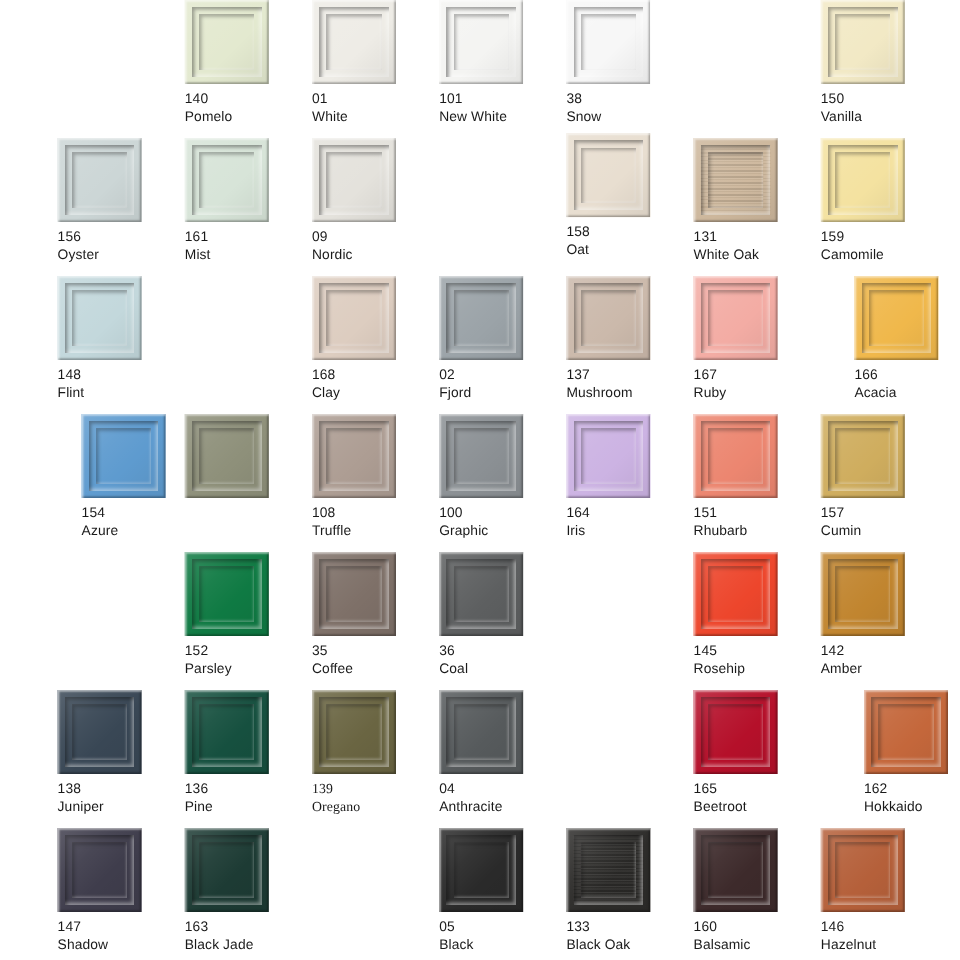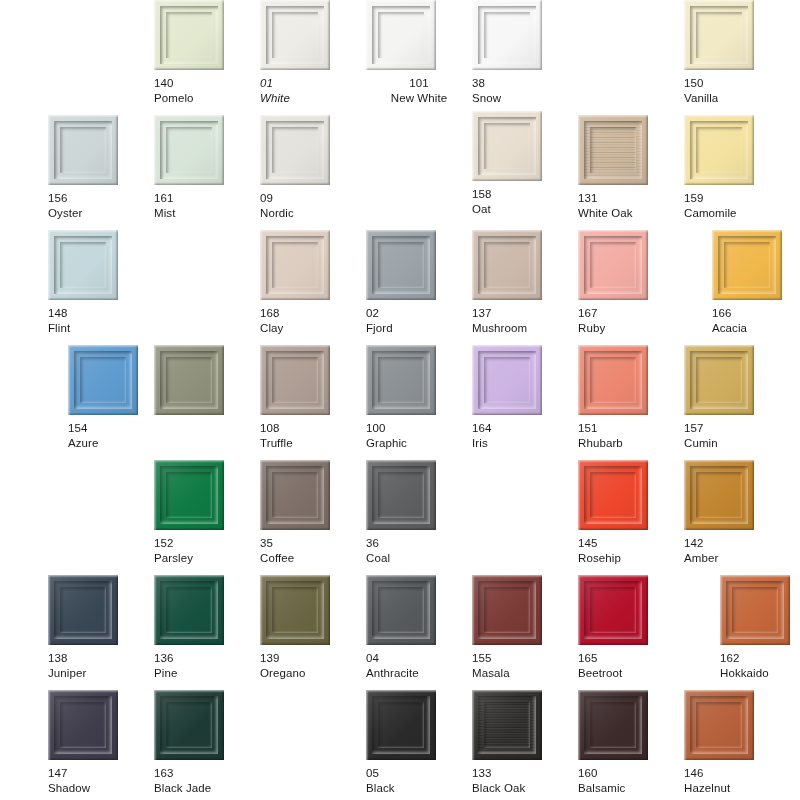--- a/index.html
+++ b/index.html
@@ -131,33 +131,33 @@
         <div class="bevel"></div>
         <div class="field"></div>
         <div class="sheen"></div>
         <div class="rim"></div>
       </div>
       <div class="caption">
         <span class="code">140</span>
         <span class="cname">Pomelo</span>
       </div>
     </div>
-    <div class="swatch-cell" style="left: 260px; top: 0px; font-style: italic;">
+    <div class="swatch-cell" style="left: 260px; top: 0px;">
       <div class="panel" style="--c: #eeece6;">
         <div class="bevel"></div>
         <div class="field"></div>
         <div class="sheen"></div>
         <div class="rim"></div>
       </div>
       <div class="caption">
         <span class="code">01</span>
         <span class="cname">White</span>
       </div>
     </div>
-    <div class="swatch-cell" style="left: 366px; top: 0px; text-align: center;">
+    <div class="swatch-cell" style="left: 366px; top: 0px;">
       <div class="panel" style="--c: #f4f4f2;">
         <div class="bevel"></div>
         <div class="field"></div>
         <div class="sheen"></div>
         <div class="rim"></div>
       </div>
       <div class="caption">
         <span class="code">101</span>
         <span class="cname">New White</span>
       </div>
@@ -487,21 +487,21 @@
         <div class="bevel"></div>
         <div class="field"></div>
         <div class="sheen"></div>
         <div class="rim"></div>
       </div>
       <div class="caption">
         <span class="code">136</span>
         <span class="cname">Pine</span>
       </div>
     </div>
-    <div class="swatch-cell" style="left: 260px; top: 575px;">
+    <div class="swatch-cell" style="left: 260px; top: 575px; font-family: Liberation Serif, serif;">
       <div class="panel" style="--c: #6a6542;">
         <div class="bevel"></div>
         <div class="field"></div>
         <div class="sheen"></div>
         <div class="rim"></div>
       </div>
       <div class="caption">
         <span class="code">139</span>
         <span class="cname">Oregano</span>
       </div>
@@ -511,32 +511,20 @@
         <div class="bevel"></div>
         <div class="field"></div>
         <div class="sheen"></div>
         <div class="rim"></div>
       </div>
       <div class="caption">
         <span class="code">04</span>
         <span class="cname">Anthracite</span>
       </div>
     </div>
-    <div class="swatch-cell" style="left: 472px; top: 575px;">
-      <div class="panel" style="--c: #7b3a36;">
-        <div class="bevel"></div>
-        <div class="field"></div>
-        <div class="sheen"></div>
-        <div class="rim"></div>
-      </div>
-      <div class="caption">
-        <span class="code">155</span>
-        <span class="cname">Masala</span>
-      </div>
-    </div>
     <div class="swatch-cell" style="left: 578px; top: 575px; text-decoration: underline;">
       <div class="panel" style="--c: #b5102a;">
         <div class="bevel"></div>
         <div class="field"></div>
         <div class="sheen"></div>
         <div class="rim"></div>
       </div>
       <div class="caption">
         <span class="code">165</span>
         <span class="cname">Beetroot</span>

